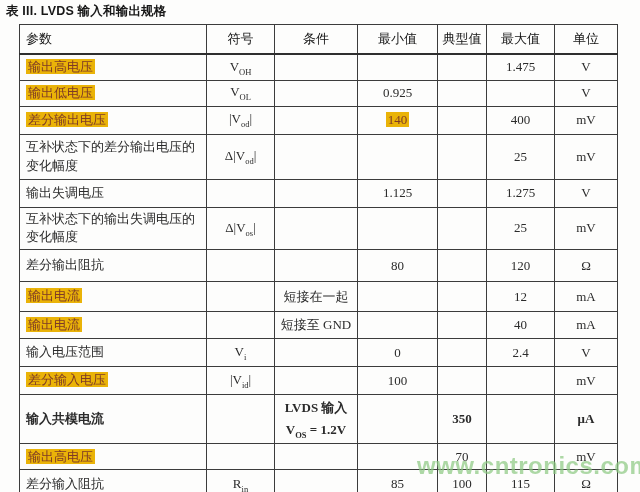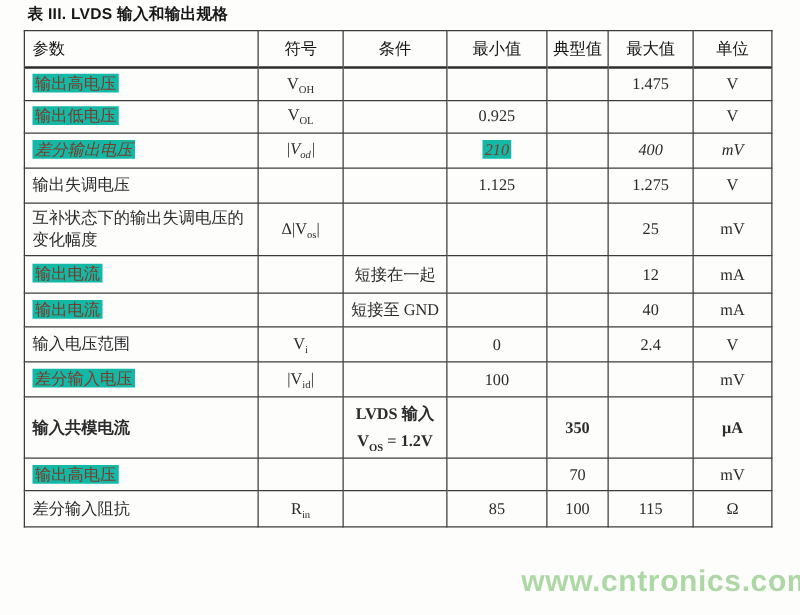--- a/index.html
+++ b/index.html
@@ -1,21 +1,21 @@
 <!DOCTYPE html>
 <html><head>
 <meta charset="utf-8">
 <style>
   html,body{margin:0;padding:0;background:#e9e7e4;}
   .page{
     position:relative;width:640px;height:492px;overflow:hidden;
     background:#fdfdfc;font-family:"Liberation Serif",serif;
   }
   .title{
-    position:absolute;left:22px;top:3px;
+    position:absolute;left:6px;top:3px;
     font-family:"Liberation Sans",sans-serif;font-weight:bold;
     font-size:12.5px;color:#171717;letter-spacing:0.2px;
   }
   table.spec{
     position:absolute;left:19px;top:24px;width:598px;
     border-collapse:collapse;table-layout:fixed;
   }
   .spec th,.spec td{
     border:1.5px solid #3c3c3c;
     font-size:13px;color:#2b2b2b;
@@ -25,21 +25,21 @@
   .spec th{
     font-family:"Liberation Sans",sans-serif;
     font-weight:normal;font-size:13px;color:#141414;
     border-bottom:2.2px solid #2e2e2e;
     height:24px;
   }
   .spec th.param,.spec td.param{text-align:left;padding-left:6px;line-height:1.45;}
   .spec th.c,.spec td.c{text-align:center;}
   sub{font-size:8.5px;line-height:1;}
   .hl{
-    background:#14b8a6;color:#7d3a26;
+    background:#eab308;color:#7d3a26;
     padding:0 2px;box-decoration-break:clone;
   }
   .cond-line{line-height:1.7;}
   .watermark{
     position:absolute;left:417px;top:452px;z-index:5;
     font-family:"Liberation Sans",sans-serif;font-size:24px;font-weight:bold;
     color:rgba(142,201,132,0.72);letter-spacing:0.5px;
     pointer-events:none;white-space:nowrap;
   }
 </style>
@@ -82,46 +82,64 @@
         </tr>
         <tr style="height: 26px;">
           <td class="param"><span class="hl">输出低电压</span></td>
           <td class="c"><span>V</span><sub>OL</sub><span></span></td>
           <td class="c"></td>
           <td class="c"><span>0.925</span></td>
           <td class="c"></td>
           <td class="c"></td>
           <td class="c">V</td>
         </tr>
-        <tr style="height: 28px; font-style: italic;">
+        <tr style="height: 28px;">
           <td class="param"><span class="hl">差分输出电压</span></td>
           <td class="c"><span>|V</span><sub>od</sub><span>|</span></td>
           <td class="c"></td>
-          <td class="c"><span class="hl">210</span></td>
+          <td class="c"><span class="hl">140</span></td>
           <td class="c"></td>
           <td class="c">400</td>
+          <td class="c">mV</td>
+        </tr>
+        <tr style="height: 45px;">
+          <td class="param"><span>互补状态下的差分输出电压的变化幅度</span></td>
+          <td class="c"><span>Δ|V</span><sub>od</sub><span>|</span></td>
+          <td class="c"></td>
+          <td class="c"><span></span></td>
+          <td class="c"></td>
+          <td class="c">25</td>
           <td class="c">mV</td>
         </tr>
         <tr style="height: 28px;">
           <td class="param"><span>输出失调电压</span></td>
           <td class="c"><span></span><sub></sub><span></span></td>
           <td class="c"></td>
           <td class="c"><span>1.125</span></td>
           <td class="c"></td>
           <td class="c">1.275</td>
           <td class="c">V</td>
         </tr>
         <tr style="height: 40px;">
           <td class="param"><span>互补状态下的输出失调电压的变化幅度</span></td>
           <td class="c"><span>Δ|V</span><sub>os</sub><span>|</span></td>
           <td class="c"></td>
           <td class="c"><span></span></td>
           <td class="c"></td>
           <td class="c">25</td>
           <td class="c">mV</td>
+        </tr>
+        <tr style="height: 32px;">
+          <td class="param"><span>差分输出阻抗</span></td>
+          <td class="c"><span></span><sub></sub><span></span></td>
+          <td class="c"></td>
+          <td class="c"><span>80</span></td>
+          <td class="c"></td>
+          <td class="c">120</td>
+          <td class="c">Ω</td>
         </tr>
         <tr style="height: 30px;">
           <td class="param"><span class="hl">输出电流</span></td>
           <td class="c"><span></span><sub></sub><span></span></td>
           <td class="c">
             <div class="cond-line"><span>短接在一起</span><sub></sub><span></span></div>
           </td>
           <td class="c"><span></span></td>
           <td class="c"></td>
           <td class="c">12</td>

